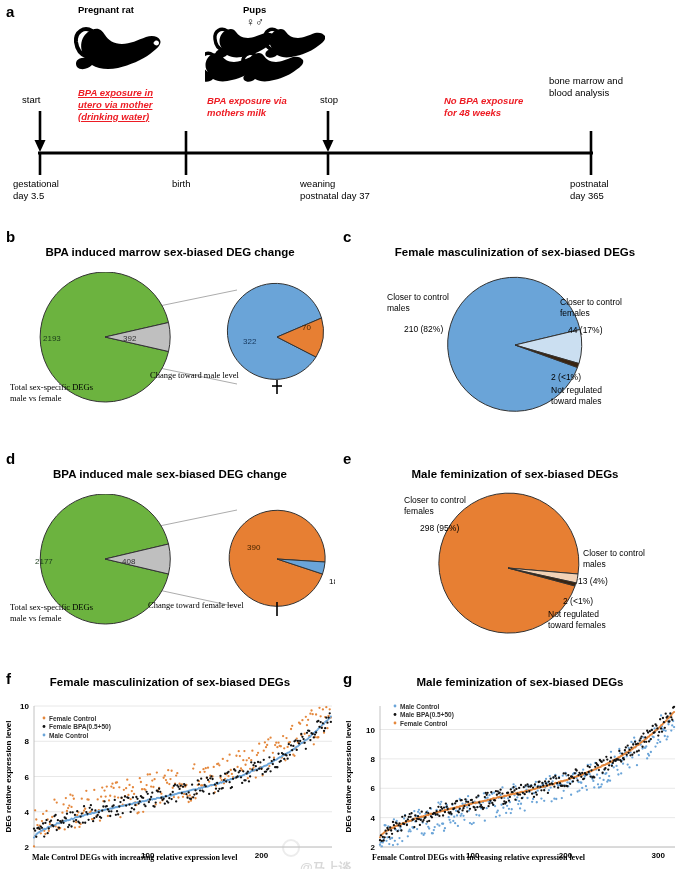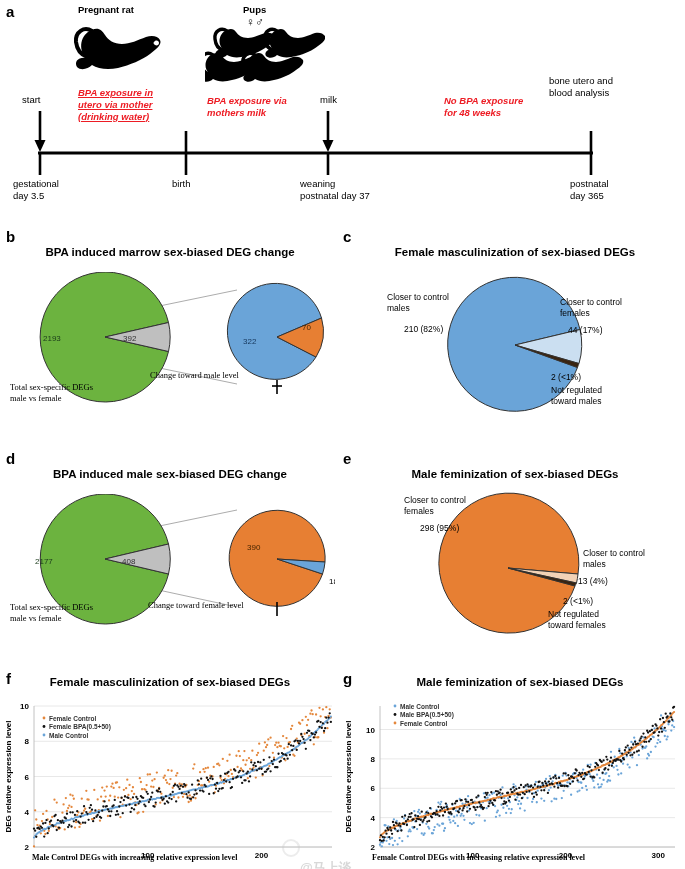--- a/index.html
+++ b/index.html
@@ -91,25 +91,25 @@
 </svg>
 
 <div class="red-italic" style="left:78px; top:87px; width:110px;text-decoration:underline;"><span style="white-space:pre-line;">BPA exposure in
 utero via mother
 (drinking water)</span></div>
 <div class="red-italic" style="left:207px; top:95px; width:105px;"><span style="white-space:pre-line;">BPA exposure via
 mothers milk</span></div>
 <div class="red-italic" style="left:402px; top:95px; width:110px;margin-left:42px;"><span style="white-space:pre-line;">No BPA exposure
 for 48 weeks</span></div>
 
-<div class="tl-label" style="left:549px; top:75px; width:130px;"><span style="white-space:pre-line;">bone utero and
+<div class="tl-label" style="left:549px; top:75px; width:130px;"><span style="white-space:pre-line;">bone marrow and
 blood analysis</span></div>
 
 <div class="tl-label" style="left:22px; top:94px;">start</div>
-<div class="tl-label" style="left:320px; top:94px;">milk</div>
+<div class="tl-label" style="left:320px; top:94px;">stop</div>
 
 <svg width="685" height="95" style="position:absolute; left:0px; top:105px;">
   <line x1="38" y1="48" x2="593" y2="48" stroke="#000" stroke-width="3.2"></line>
   <line x1="40" y1="48" x2="40" y2="70" stroke="#000" stroke-width="2.6"></line>
   <line x1="186" y1="26" x2="186" y2="70" stroke="#000" stroke-width="2.6"></line>
   <line x1="328" y1="48" x2="328" y2="70" stroke="#000" stroke-width="2.6"></line>
   <line x1="591" y1="26" x2="591" y2="70" stroke="#000" stroke-width="2.6"></line>
   <path d="M40 6 L40 40" stroke="#000" stroke-width="2.6"></path>
   <path d="M40 47 L34.5 35 L45.5 35 Z" fill="#000"></path>
   <path d="M328 6 L328 40" stroke="#000" stroke-width="2.6"></path>

